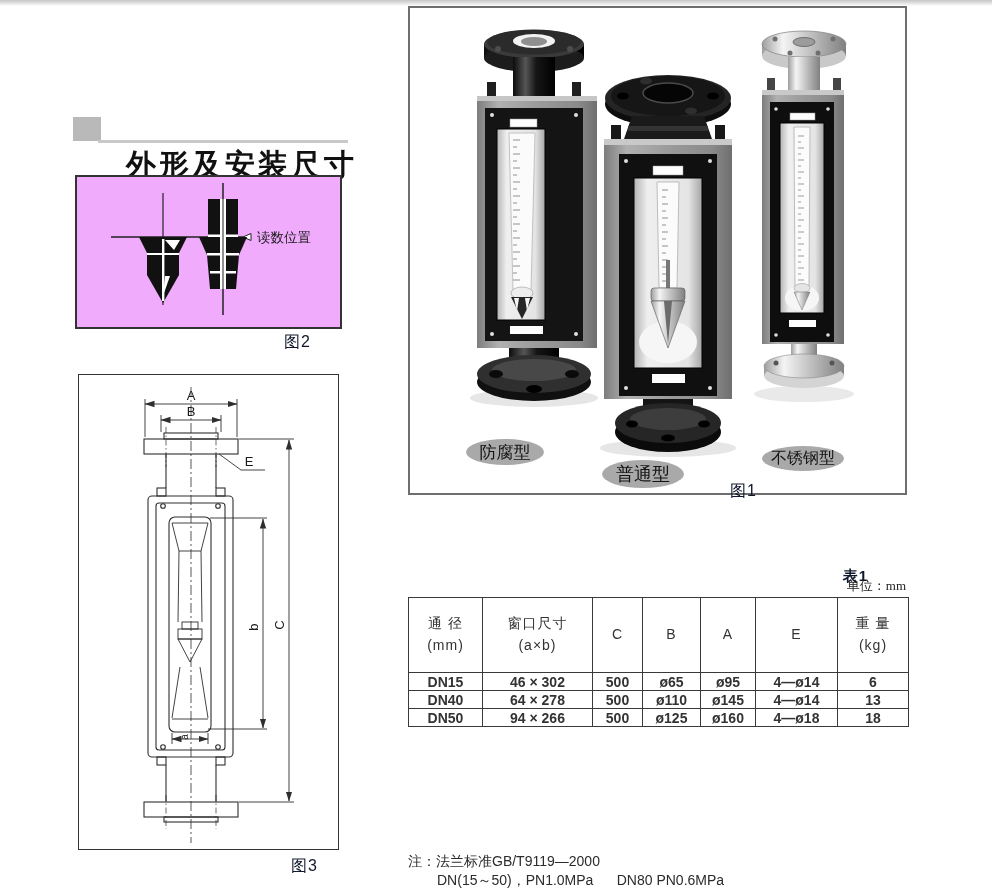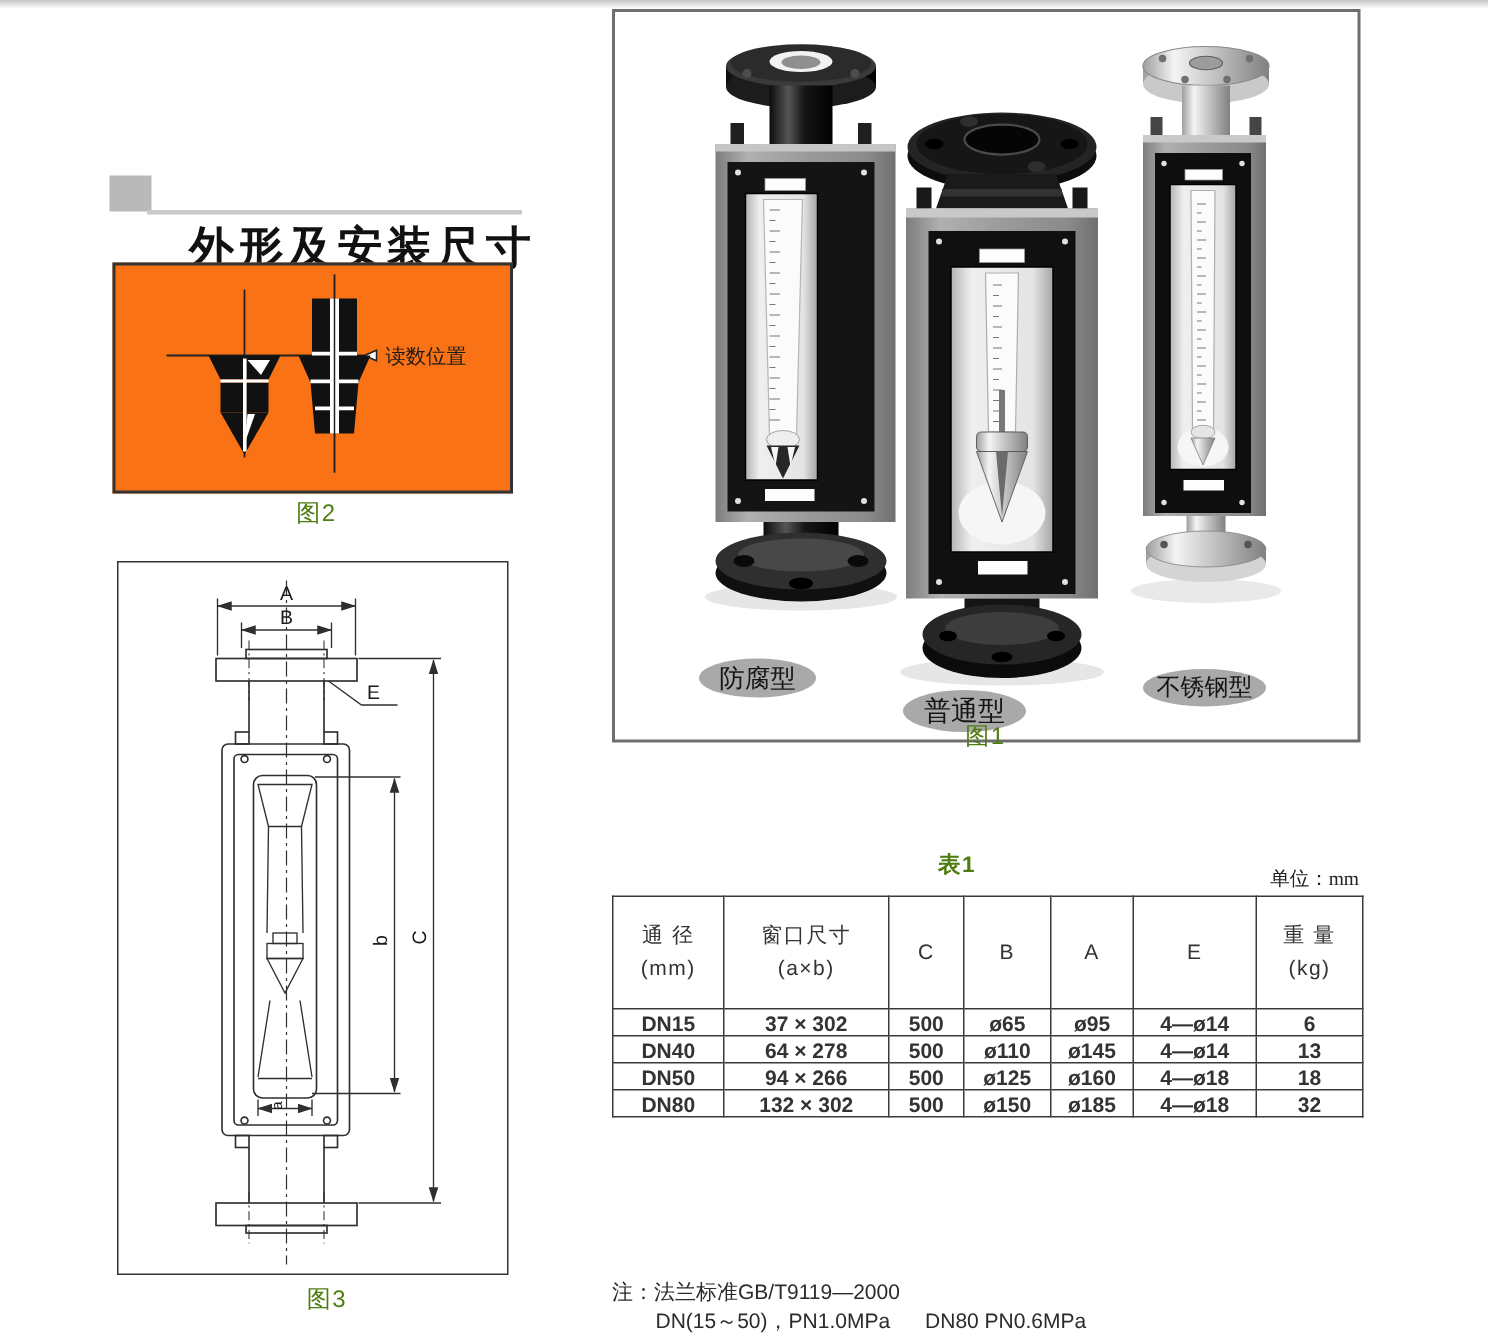--- a/index.html
+++ b/index.html
@@ -7,24 +7,24 @@
     width:992px;height:893px;position:relative;overflow:hidden;
     background:#ffffff;font-family:"Liberation Sans","DejaVu Sans",sans-serif;color:#222;
   }
   .abs{position:absolute;}
   .top-shade{left:0;top:0;width:992px;height:6px;background:linear-gradient(#c6c6c6,#ffffff);}
   
   .title-bullet{left:73px;top:117px;width:28px;height:24px;background:#b9b9b9;}
   .page-title{left:126px;top:102px;width:260px;font-size:30px;font-weight:bold;letter-spacing:3px;color:#111;margin-top:43px;}
   .title-underline{left:98px;top:140px;width:250px;height:3px;background:#c9c9c9;}
   
-  .fig2-box{left:75px;top:175px;width:263px;height:150px;border:2px solid #333;background:#f97316;}
+  .fig2-box{left:75px;top:175px;width:263px;height:150px;border:2px solid #333;background:#f0abfc;}
   .fig3-box{left:78px;top:374px;width:259px;height:474px;border:1.5px solid #333;background:#fff;}
   .fig1-box{left:408px;top:6px;width:495px;height:485px;border:2px solid #6e6e6e;background:#fff;}
-  .caption{font-size:16px;color:#4d7c0f;text-align:center;font-weight:500;letter-spacing:1px;}
+  .caption{font-size:16px;color:#0f172a;text-align:right;font-weight:500;letter-spacing:1px;}
   .cap-fig2{left:111px;top:332px;width:200px;}
   .cap-fig3{left:118px;top:856px;width:200px;}
   .cap-fig1{left:557px;top:481px;width:200px;}
   .cap-table{left:408px;top:567px;width:460px;font-weight:600;font-size:15px;}
   .unit-label{left:800px;top:577px;width:106px;text-align:right;font-size:13px;color:#222;font-family:Liberation Serif, serif;}
   
   .variant{border-radius:50%;background:#a9a9a9;display:flex;align-items:center;justify-content:center;color:#141414;}
   .variant-1{left:466px;top:439px;width:78px;height:26px;font-size:17px;}
   .variant-2{left:602px;top:460px;width:82px;height:28px;font-size:18px;}
   .variant-3{left:762px;top:405px;width:82px;height:25px;font-size:16px;margin-top:41px;}
@@ -345,21 +345,21 @@
         </td>
       <td>
           <div class="hl">重 量</div>
           <div class="hl">(kg)</div>
         </td>
     </tr>
   </thead>
   <tbody>
     <tr>
       <td>DN15</td>
-        <td>37 × 302</td>
+        <td>46 × 302</td>
         <td>500</td>
         <td>ø65</td>
         <td>ø95</td>
         <td>4—ø14</td>
         <td>6</td>
     </tr>
     <tr>
       <td>DN40</td>
         <td>64 × 278</td>
         <td>500</td>
@@ -370,26 +370,17 @@
     </tr>
     <tr>
       <td>DN50</td>
         <td>94 × 266</td>
         <td>500</td>
         <td>ø125</td>
         <td>ø160</td>
         <td>4—ø18</td>
         <td>18</td>
     </tr>
-    <tr>
-      <td>DN80</td>
-        <td>132 × 302</td>
-        <td>500</td>
-        <td>ø150</td>
-        <td>ø185</td>
-        <td>4—ø18</td>
-        <td>32</td>
-    </tr>
   </tbody>
 </table>
 
 <div class="abs note-line note-1">注：法兰标准GB/T9119—2000</div>
 <div class="abs note-line note-2">DN(15～50)，PN1.0MPa      DN80 PN0.6MPa</div>
 
 </body></html>

